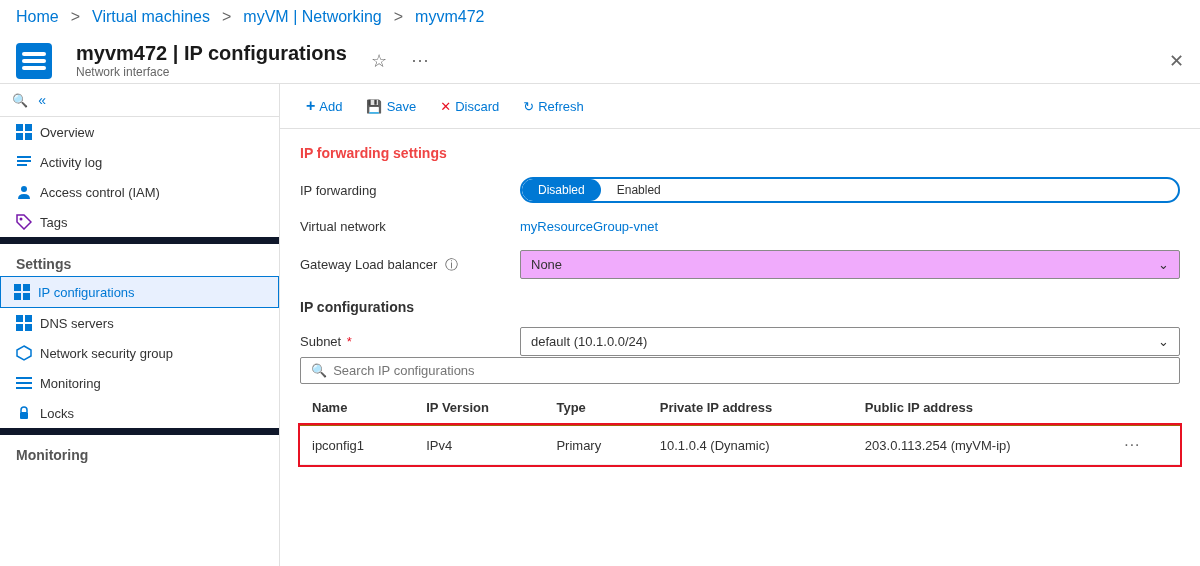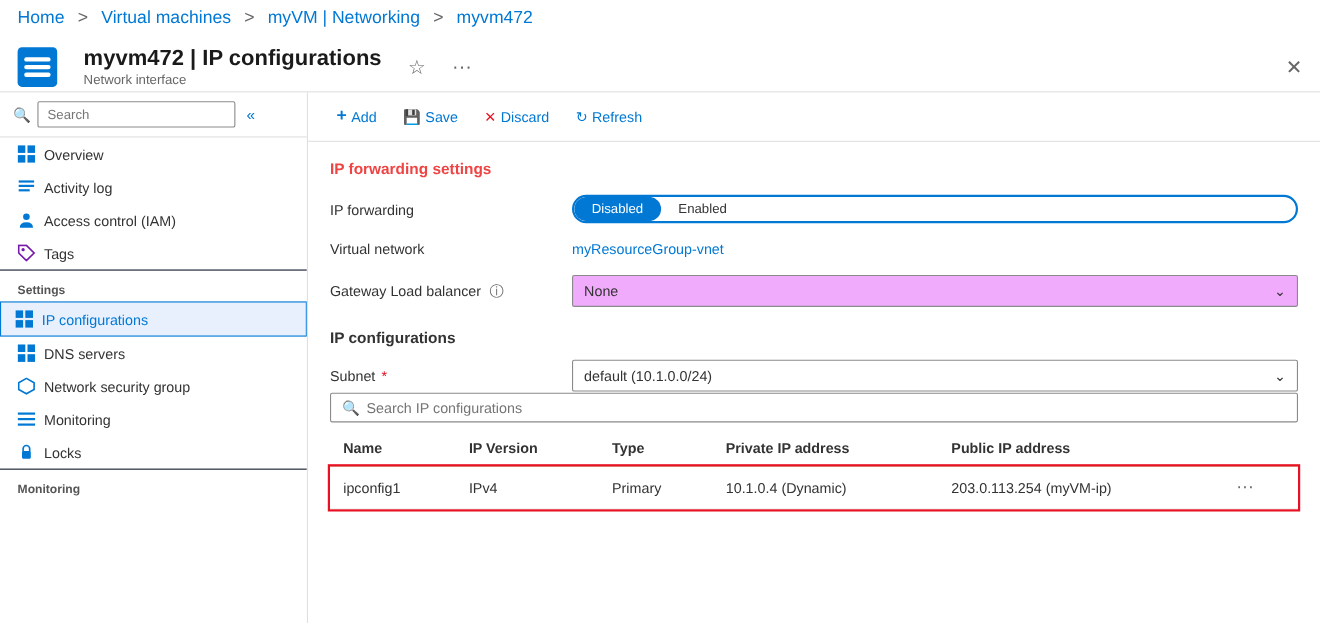--- a/index.html
+++ b/index.html
@@ -25,21 +25,21 @@
     .sidebar { width: 280px; min-width: 280px; border-right: 1px solid #e0e0e0; display: flex; flex-direction: column; overflow-y: auto; }
     .sidebar-search { padding: 8px 12px; border-bottom: 1px solid #e0e0e0; display: flex; align-items: center; gap: 6px; }
     .sidebar-search input { border: 1px solid #8a8a8a; border-radius: 2px; padding: 4px 8px; width: 180px; font-size: 12px; }
     .sidebar-collapse { color: #0078d4; cursor: pointer; font-size: 14px; margin-left: 4px; }
 
     .sidebar-nav { flex: 1; overflow-y: auto; }
     .nav-item { display: flex; align-items: center; gap: 8px; padding: 7px 16px; cursor: pointer; font-size: 13px; color: #333; }
     .nav-item.active { background: #e8f0fe; border-left: 3px solid #0078d4; padding-left: 13px; }
     .nav-item.active .nav-label { color: #0078d4; font-weight: 500; }
     .nav-icon { width: 16px; height: 16px; display: flex; align-items: center; justify-content: center; flex-shrink: 0; }
-    .section-header { padding: 12px 16px 4px 16px; font-size: 11px; font-weight: 700; color: #555; text-transform: none; border-top: 1px solid #0f172a; }
+    .section-header { padding: 12px 16px 4px 16px; font-size: 14px; font-weight: 700; color: #555; text-transform: none; border-top: 7px solid #0f172a; }
 
     
     .content { flex: 1; overflow-y: auto; padding: 0; }
 
     .toolbar { display: flex; align-items: center; gap: 4px; padding: 8px 16px; border-bottom: 1px solid #e0e0e0; }
     .toolbar-btn { display: flex; align-items: center; gap: 4px; padding: 5px 10px; border: none; background: none; color: #0078d4; font-size: 13px; cursor: pointer; border-radius: 2px; }
 
     .content-body { padding: 16px 20px; }
 
     .section-title { font-size: 14px; font-weight: 600; color: #ef4444; margin-bottom: 16px; }
@@ -59,21 +59,21 @@
 
     .ip-config-section { margin-top: 20px; }
     .section-title2 { font-size: 14px; font-weight: 600; margin-bottom: 12px; }
     .form-row2 { display: flex; align-items: center; margin-bottom: 1px; }
     .select-dropdown2 { display: flex; align-items: center; justify-content: space-between; border: 1px solid #8a8a8a; border-radius: 2px; padding: 6px 10px; min-width: 500px; background: #fff; cursor: pointer; }
 
     .search-bar { display: flex; align-items: center; gap: 6px; border: 1px solid #8a8a8a; border-radius: 2px; padding: 5px 10px; margin-bottom: 8px; }
     .search-bar input { border: none; outline: none; font-size: 13px; width: 300px; color: #555; }
 
     .table { width: 100%; border-collapse: collapse; }
-    .table th { text-align: left; padding: 8px 12px; font-weight: 600; font-size: 13px; color: #333; border-bottom: 1px solid #a16207; }
+    .table th { text-align: left; padding: 8px 12px; font-weight: 600; font-size: 13px; color: #333; border-bottom: 3px solid #a16207; }
     .table td { padding: 10px 12px; font-size: 13px; color: #333; border-bottom: 1px solid #f0f0f0; }
 
     .ellipsis-btn { background: none; border: none; cursor: pointer; color: #666; font-size: 16px; padding: 0 4px; }
   </style>
 </head>
 <body>
 
 <div class="breadcrumb">
   <a href="#" style="color:#0078d4;text-decoration:none;">Home</a>
   <span>&gt;</span>
@@ -101,21 +101,20 @@
     <span class="ellipsis-icon">···</span>
   </div>
   <span class="close-icon">✕</span>
 </div>
 
 <div class="main-layout">
 
   <div class="sidebar">
     <div class="sidebar-search">
       <span style="color:#666;">🔍</span>
-      <input type="text" placeholder="Search" style="">
       <span class="sidebar-collapse">«</span>
     </div>
     <div class="sidebar-nav">
 
       <div class="nav-item">
         <span class="nav-icon">
           <svg width="16" height="16" viewBox="0 0 16 16">
               <rect x="0" y="0" width="7" height="7" fill="#0078d4"></rect>
               <rect x="9" y="0" width="7" height="7" fill="#0078d4"></rect>
               <rect x="0" y="9" width="7" height="7" fill="#0078d4"></rect>

